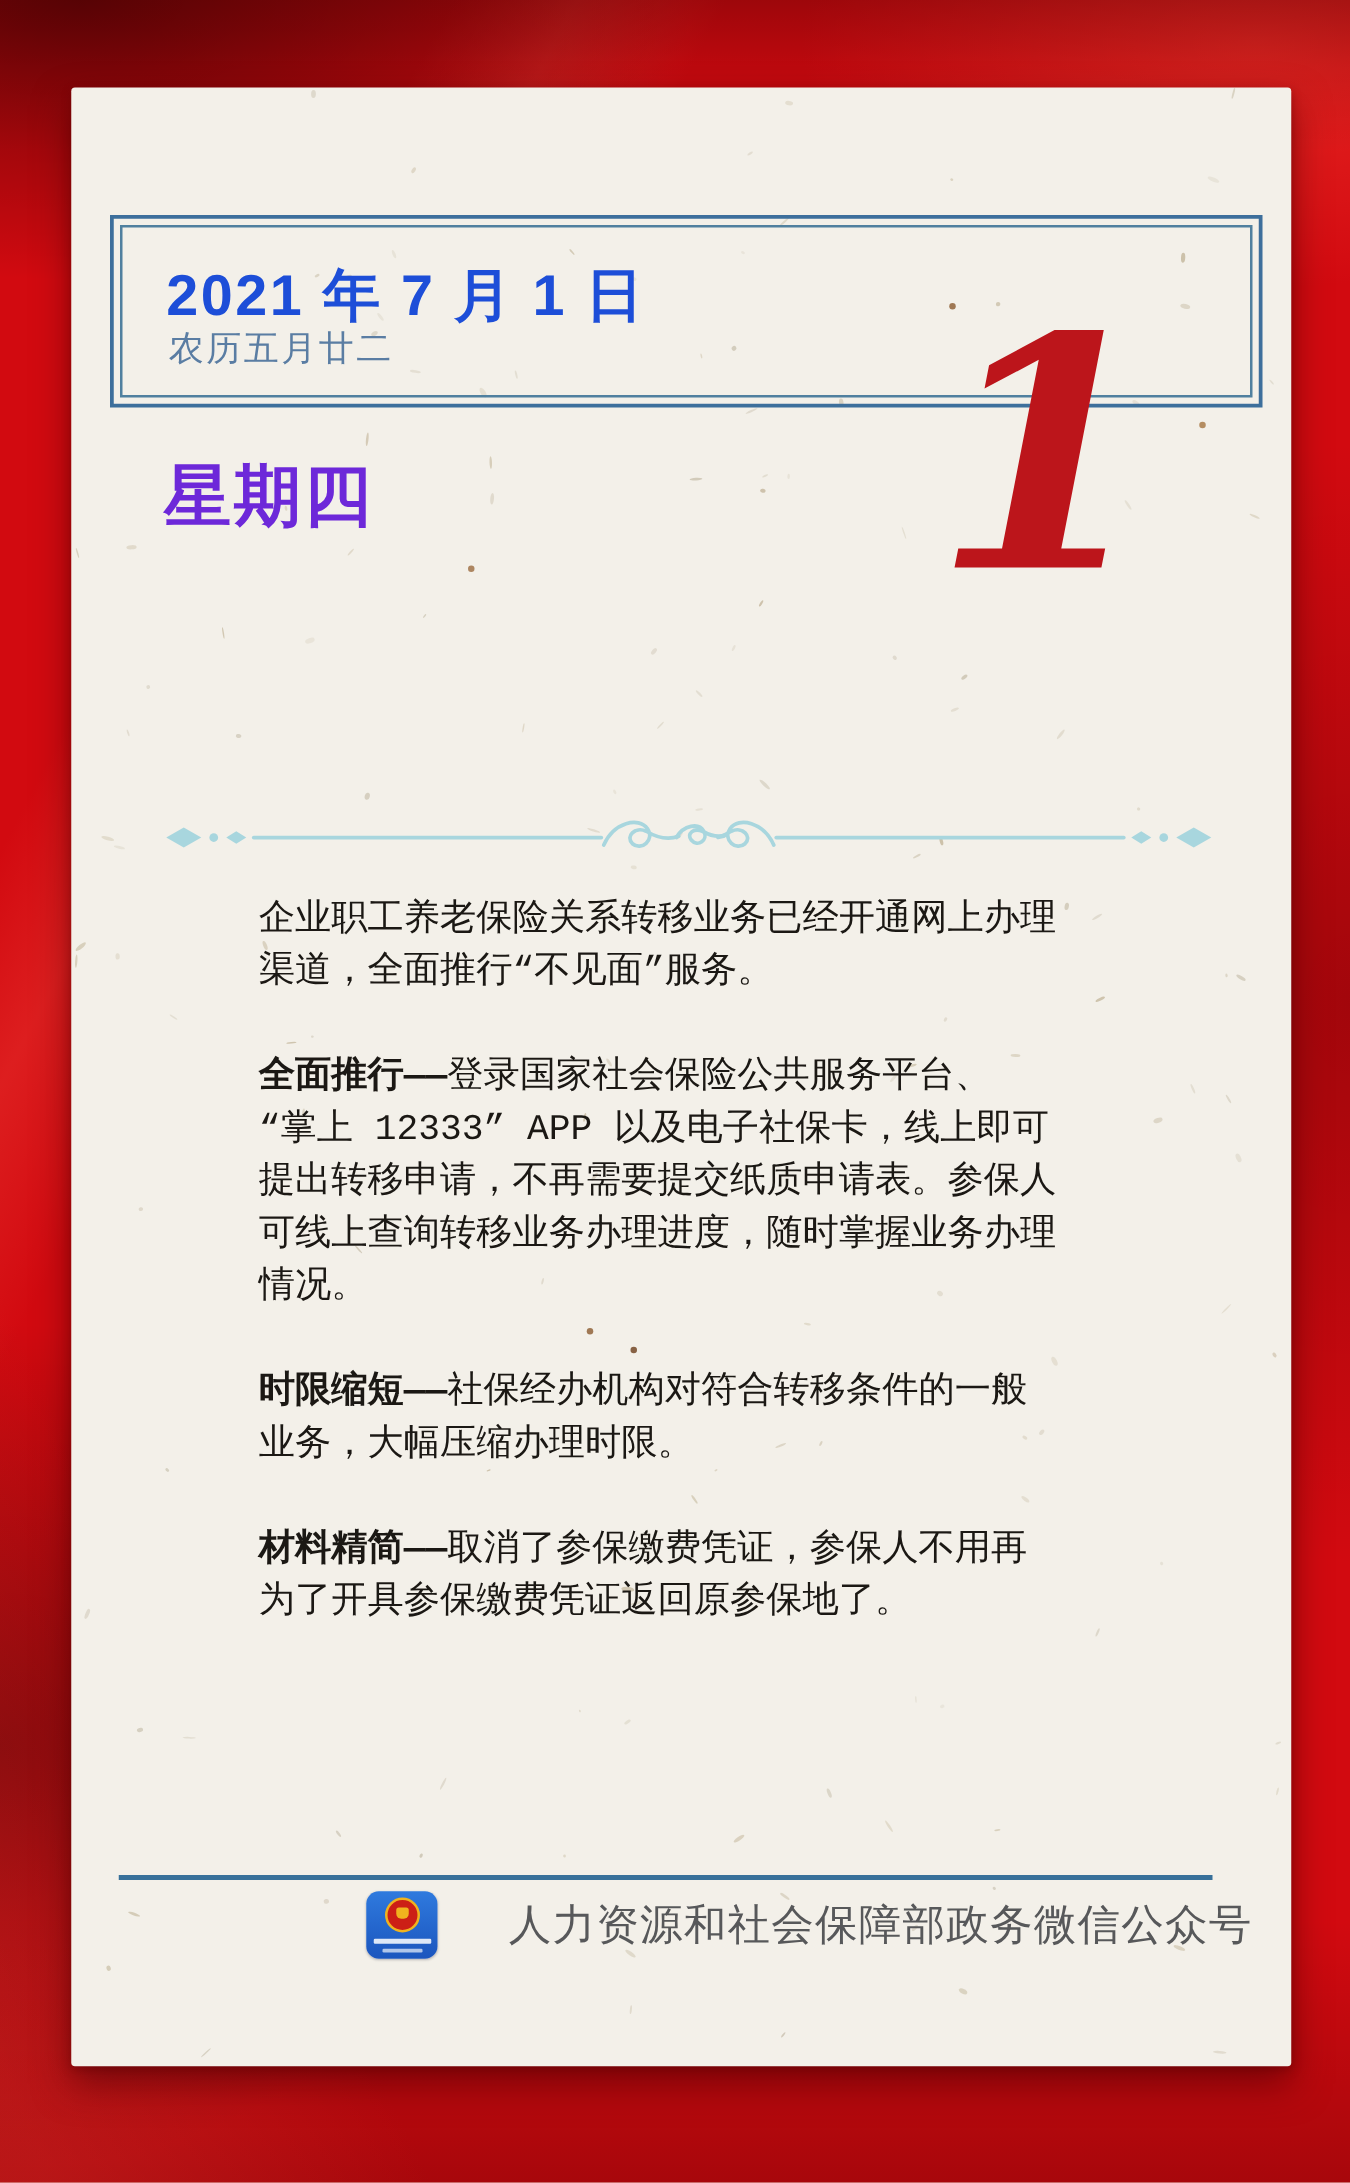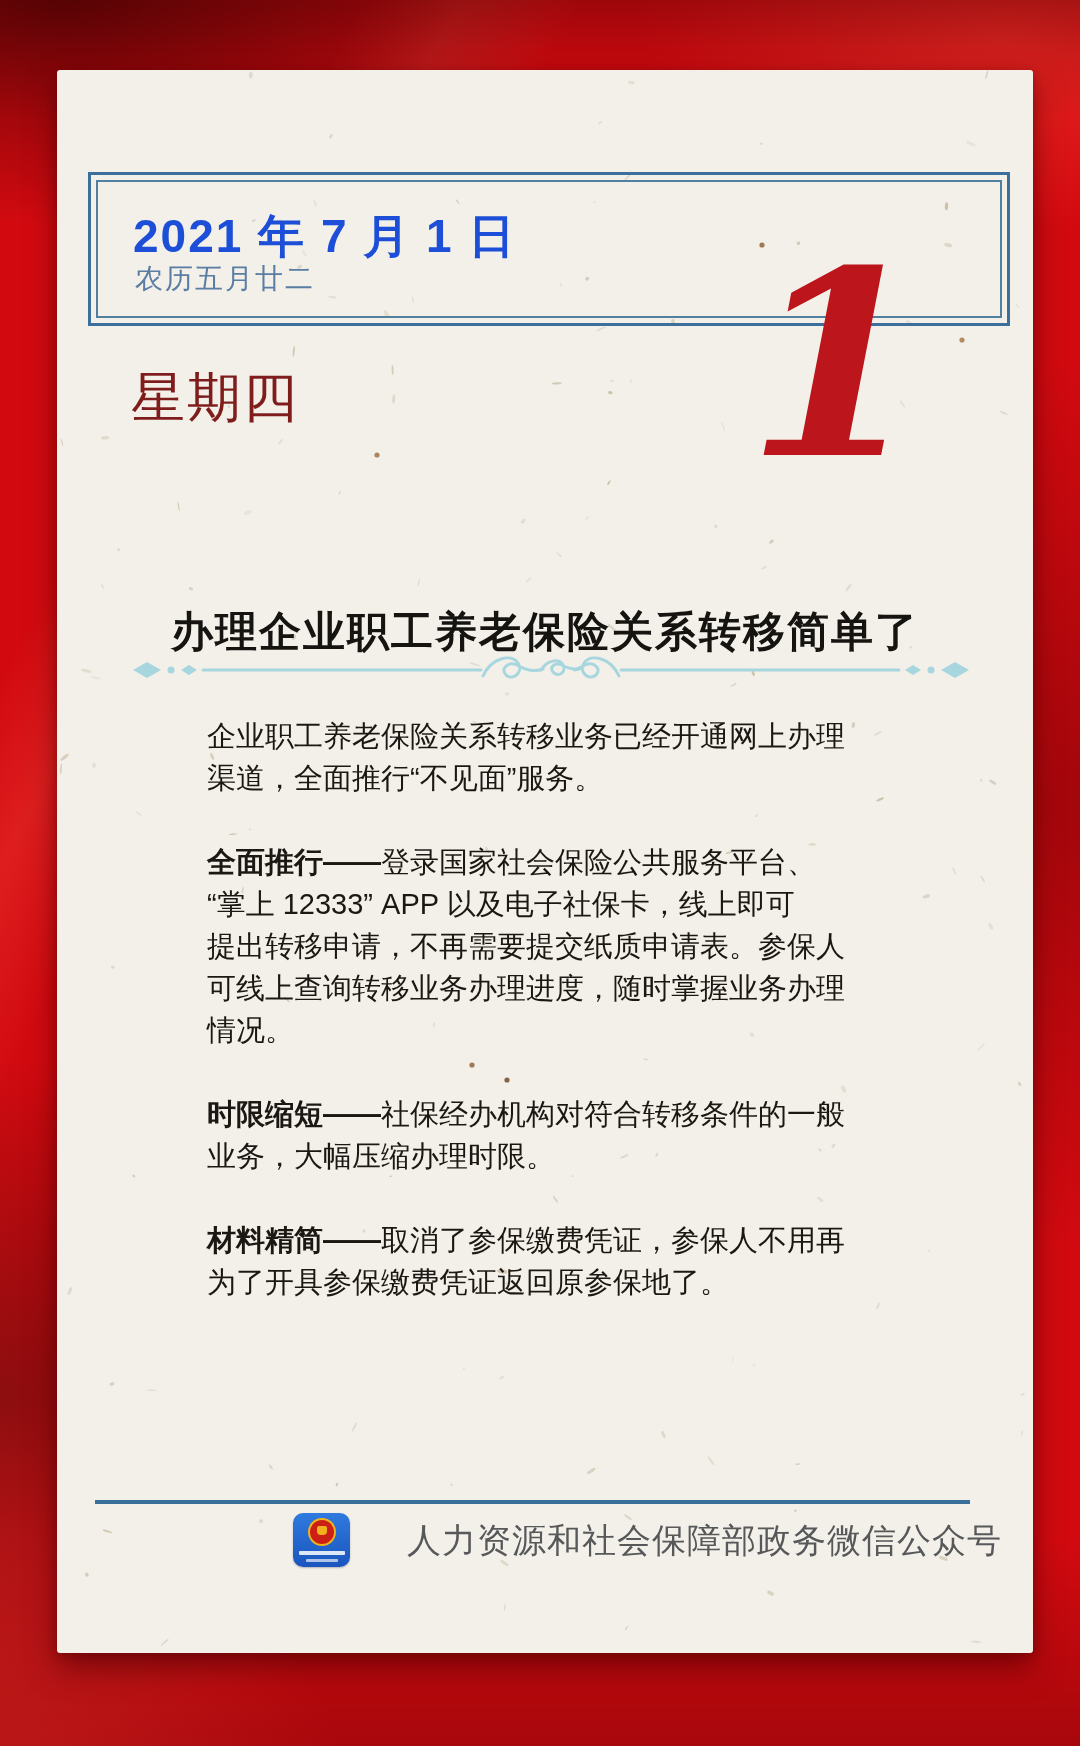--- a/index.html
+++ b/index.html
@@ -23,32 +23,32 @@
     box-shadow:0 14px 30px rgba(70,0,3,.55), 0 3px 8px rgba(110,0,6,.4);
   }
   .texture{position:absolute;left:0;top:0;width:976px;height:1583px;pointer-events:none;}
   .layer{position:absolute;}
   
   .date-box{left:31px;top:102px;width:916px;height:148px;border:3px solid #3d6f9c;}
   .date-box::after{content:"";position:absolute;inset:5px;border:2px solid #50809f;}
   .date-main{left:76px;top:138px;font-size:46px;line-height:56px;font-weight:700;
              color:#1d4ed8;letter-spacing:2px;}
   .date-lunar{left:78px;top:192px;font-size:28px;line-height:34px;color:#5a7da3;letter-spacing:2px;text-align:center;}
-  .weekday{left:74px;top:296px;font-size:54px;line-height:62px;font-weight:400;
-           color:#7f1d1d;letter-spacing:2px;text-align:right;}
+  .weekday{left:74px;top:296px;font-size:54px;line-height:62px;font-weight:700;
+           color:#6d28d9;letter-spacing:2px;text-align:right;}
   .big-one{left:690px;top:192px;width:170px;text-align:center;
            font-family:"DejaVu Serif","Liberation Serif",serif;
            font-style:italic;font-weight:700;font-size:256px;line-height:206px;
            color:#bc151b;z-index:3;}
   .headline{left:0;top:538px;width:100%;text-align:center;
             font-size:42px;line-height:48px;font-weight:700;color:#161411;letter-spacing:2px;}
   .divider{left:74px;top:582px;width:840px;height:36px;}
   
   .body-copy{left:150px;top:645px;width:648px;
-             font-family:Liberation Sans, sans-serif;
+             font-family:Liberation Mono, monospace;
              font-size:29px;line-height:42px;color:#1b1814;}
   .body-copy p{margin:0 0 42px 0;}
   .body-copy b{font-weight:700;}
   
   .footer-rule{left:38px;top:1430px;width:875px;height:4px;background:#38709a;}
   .logo{left:236px;top:1443px;width:57px;height:54px;border-radius:10px;
         background:linear-gradient(180deg,#2f7ade,#1b55be);
         box-shadow:0 1px 2px rgba(0,0,30,.25);}
   .emblem{position:absolute;left:50%;top:5px;transform:translateX(-50%);
           width:24px;height:24px;border-radius:50%;
@@ -223,21 +223,20 @@
       <circle cx="705" cy="175" r="2.6" fill="#8a5a2e" opacity="0.8"></circle>
       <circle cx="905" cy="270" r="2.6" fill="#a4743f" opacity="0.8"></circle>
     </svg>
 
   <div class="layer date-box"></div>
   <div class="layer date-main">2021 年 7 月 1 日</div>
   <div class="layer date-lunar">农历五月廿二</div>
   <div class="layer weekday">星期四</div>
   <div class="layer big-one">1</div>
 
-  <div class="layer headline">办理企业职工养老保险关系转移简单了</div>
 
   <svg class="layer divider" viewBox="0 0 840 36" fill="none">
     <g stroke="#a8d6de" fill="#a8d6de" stroke-width="3" stroke-linecap="round">
       <polygon points="2,18 16,10 30,18 16,26" stroke="none"></polygon>
       <circle cx="40" cy="18" r="3.5" stroke="none"></circle>
       <polygon points="50,18 58,13 66,18 58,23" stroke="none"></polygon>
       <line x1="72" y1="18" x2="350" y2="18"></line>
       <path fill="none" d="M352,24 C360,6 380,1 387,11 C393,20 382,29 375,23 C369,17 377,9 386,13 C396,19 404,20 412,17"></path>
       <path fill="none" d="M410,18 C416,8 428,6 432,13 C436,20 427,26 422,20 C418,15 424,10 431,13 C438,17 444,18 450,16"></path>
       <path fill="none" d="M488,24 C480,6 460,1 453,11 C447,20 458,29 465,23 C471,17 463,9 454,13 C446,18 438,19 448,17"></path>

